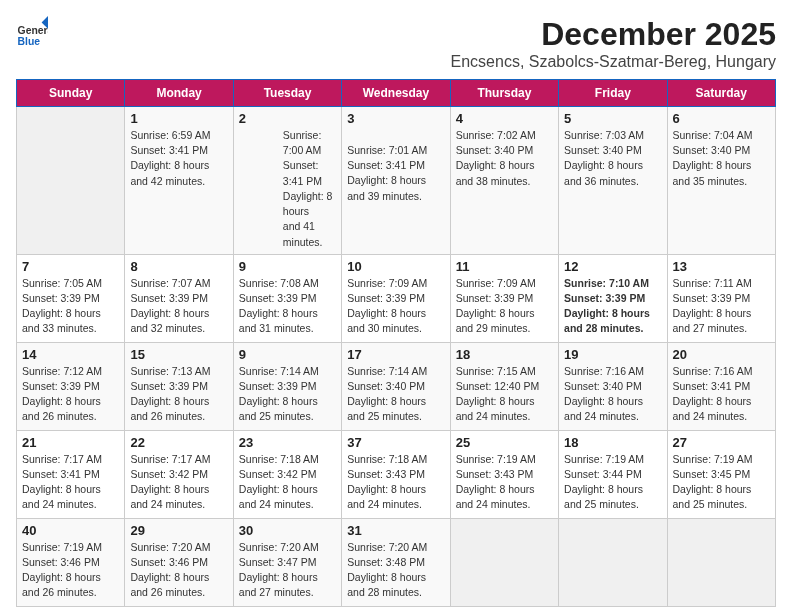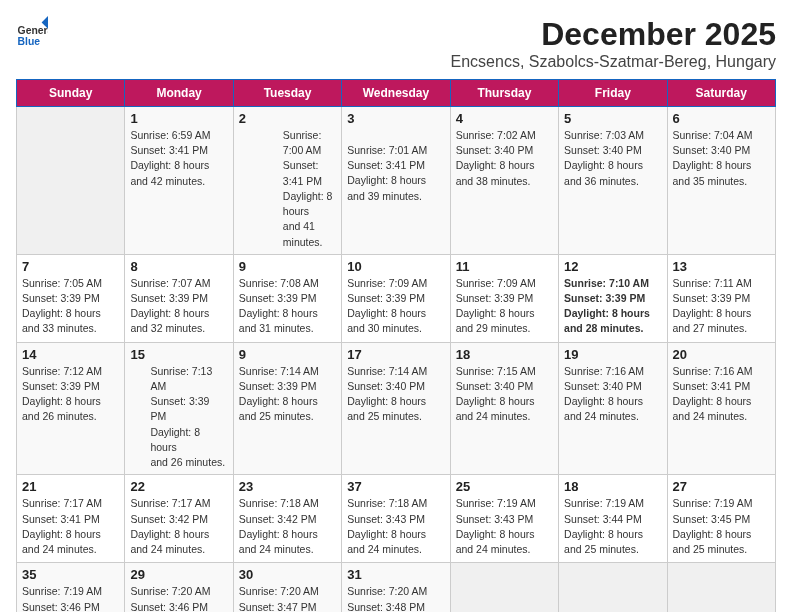--- a/index.html
+++ b/index.html
@@ -213,21 +213,21 @@
       <tr>
         <td>
           <div class="day-num">14</div>
           <div class="day-info" style="white-space: pre-line;">Sunrise: 7:12 AM
 Sunset: 3:39 PM
 Daylight: 8 hours
 and 26 minutes.</div>
         </td>
         <td>
           <div class="day-num">15</div>
-          <div class="day-info" style="white-space: pre-line; margin-left: 20px;">Sunrise: 7:13 AM
+          <div class="day-info" style="white-space: pre-line;">Sunrise: 7:13 AM
 Sunset: 3:39 PM
 Daylight: 8 hours
 and 26 minutes.</div>
         </td>
         <td>
           <div class="day-num">9</div>
           <div class="day-info" style="white-space: pre-line;">Sunrise: 7:14 AM
 Sunset: 3:39 PM
 Daylight: 8 hours
 and 25 minutes.</div>
@@ -235,21 +235,21 @@
         <td>
           <div class="day-num">17</div>
           <div class="day-info" style="white-space: pre-line;">Sunrise: 7:14 AM
 Sunset: 3:40 PM
 Daylight: 8 hours
 and 25 minutes.</div>
         </td>
         <td>
           <div class="day-num">18</div>
           <div class="day-info" style="white-space: pre-line;">Sunrise: 7:15 AM
-Sunset: 3:40 PM
+Sunset: 12:40 PM
 Daylight: 8 hours
 and 24 minutes.</div>
         </td>
         <td>
           <div class="day-num">19</div>
           <div class="day-info" style="white-space: pre-line;">Sunrise: 7:16 AM
 Sunset: 3:40 PM
 Daylight: 8 hours
 and 24 minutes.</div>
         </td>
@@ -307,21 +307,21 @@
         <td>
           <div class="day-num">27</div>
           <div class="day-info" style="white-space: pre-line;">Sunrise: 7:19 AM
 Sunset: 3:45 PM
 Daylight: 8 hours
 and 25 minutes.</div>
         </td>
       </tr>
       <tr>
         <td>
-          <div class="day-num">35</div>
+          <div class="day-num">40</div>
           <div class="day-info" style="white-space: pre-line;">Sunrise: 7:19 AM
 Sunset: 3:46 PM
 Daylight: 8 hours
 and 26 minutes.</div>
         </td>
         <td>
           <div class="day-num">29</div>
           <div class="day-info" style="white-space: pre-line;">Sunrise: 7:20 AM
 Sunset: 3:46 PM
 Daylight: 8 hours

